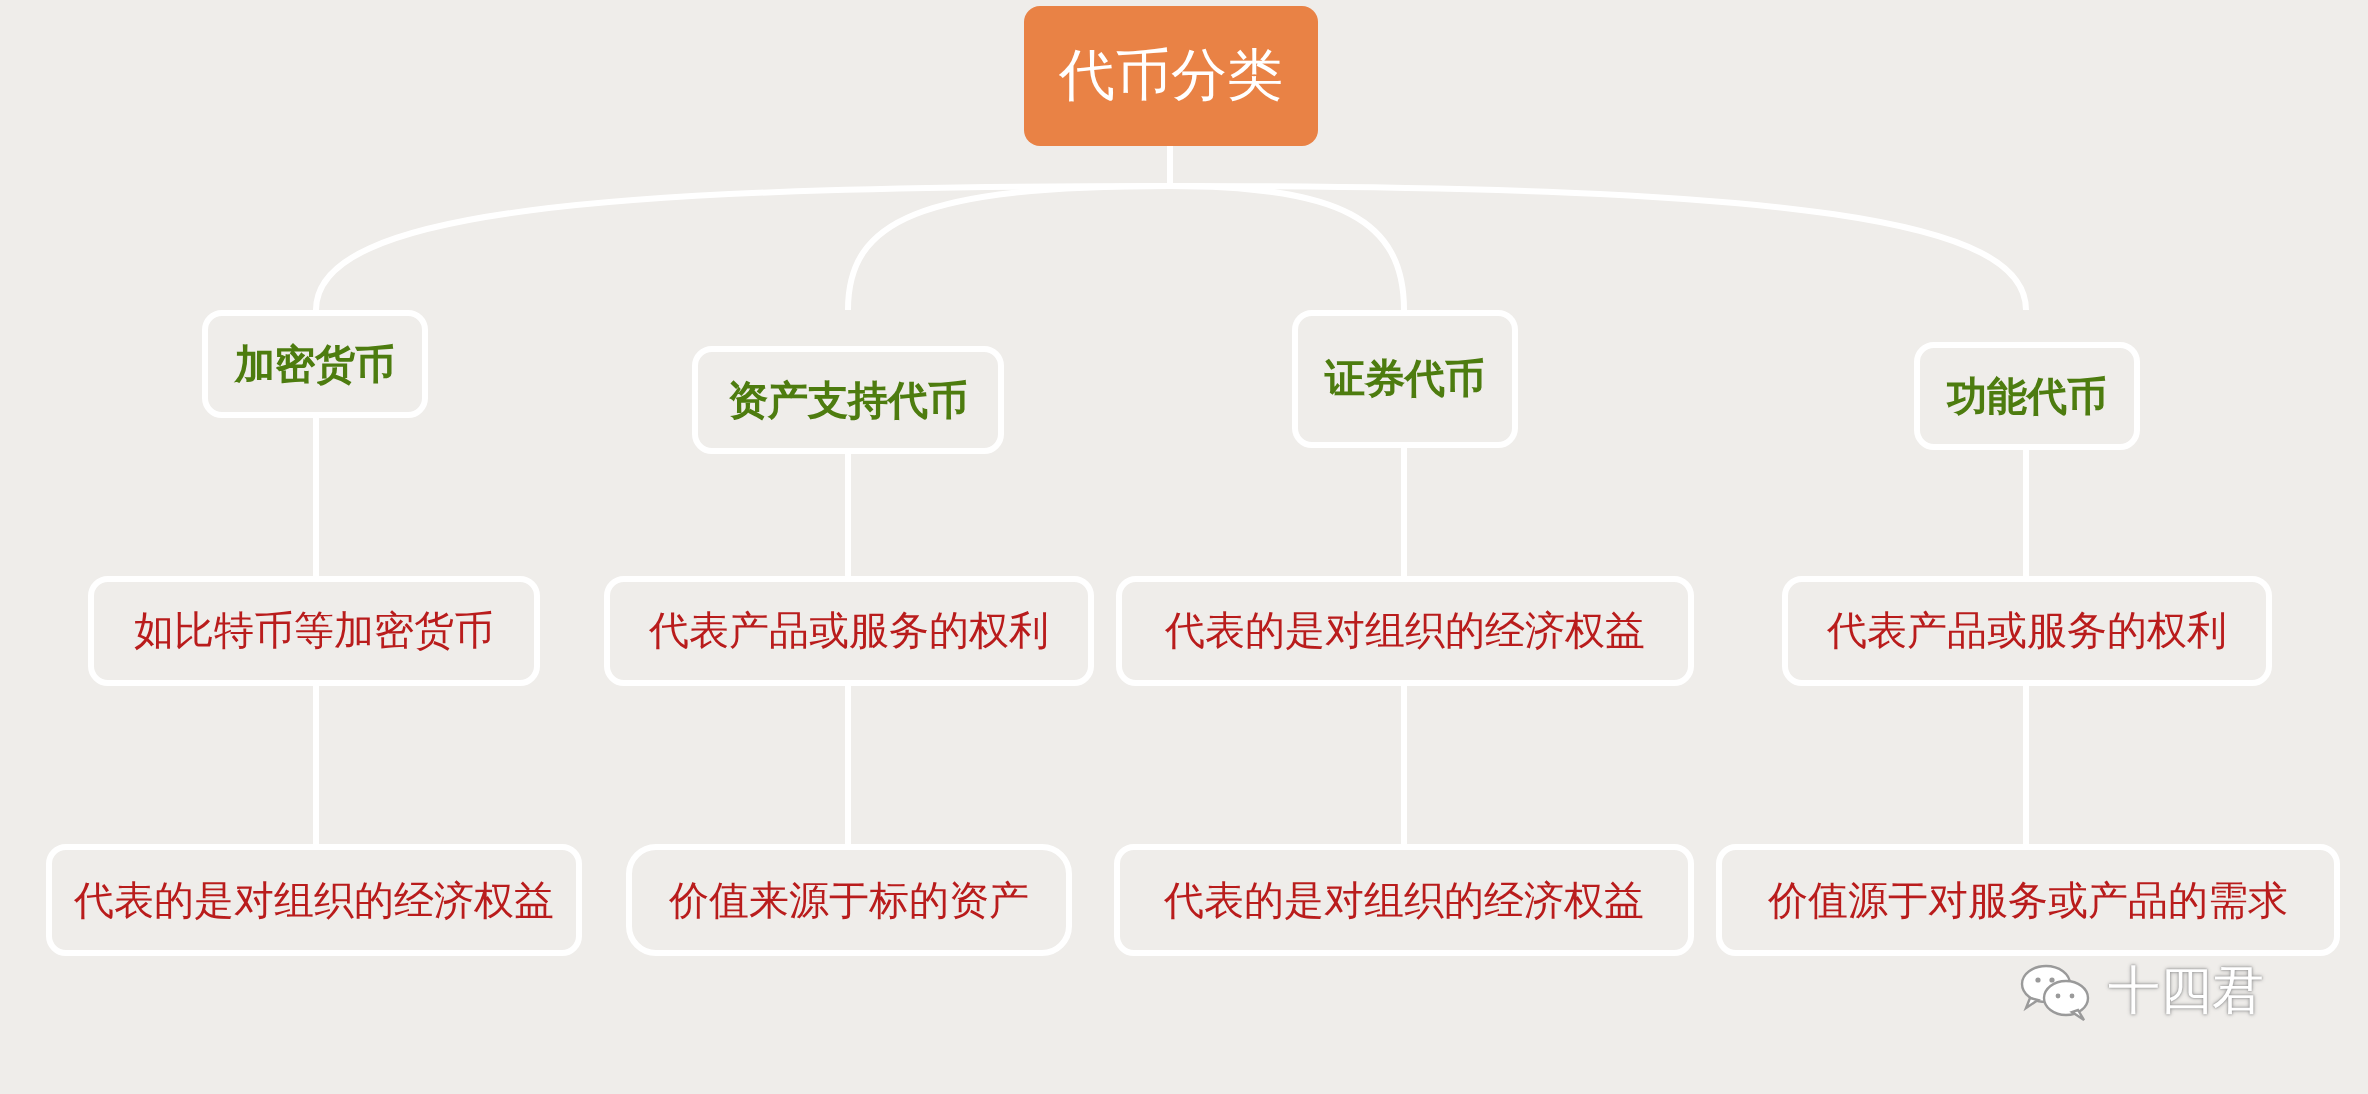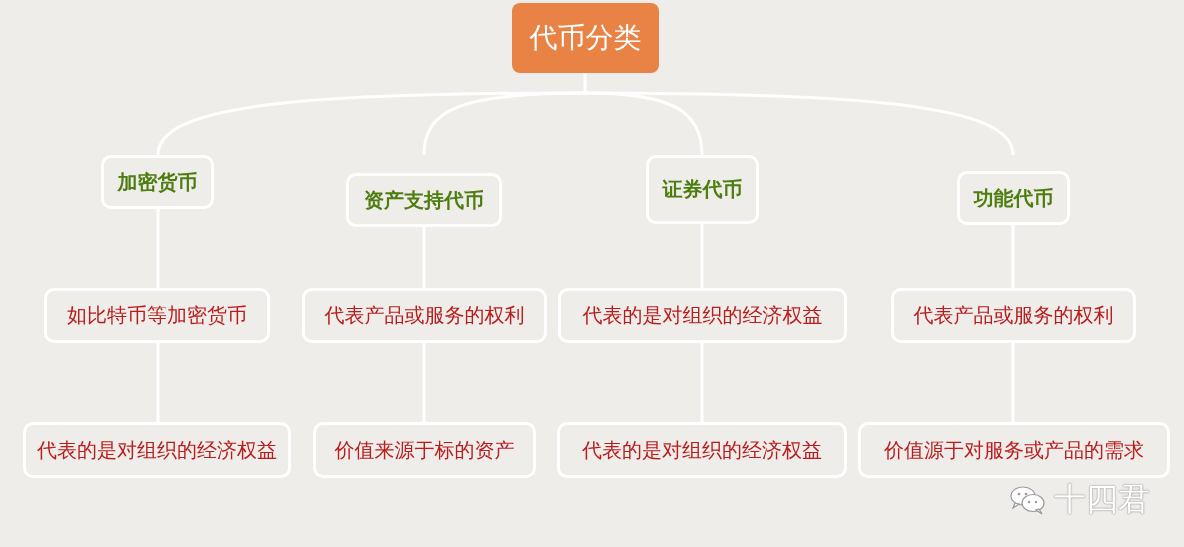--- a/index.html
+++ b/index.html
@@ -27,21 +27,21 @@
       border-radius: 8px;
       color: #ffffff;
       font-size: 28px;
     }
     .cat { font-size: 20px; font-weight: bold; color: #4d7c0f; }
     .leaf { font-size: 20px; }
     .watermark {
       position: absolute; left: 1008px; top: 478px;
       display: flex; align-items: center; gap: 6px;
       color: #ffffff;
-      font-size: 32px;
+      font-size: 26px;
       text-shadow: 0 0 2px #9a9a9a, 0 0 1px #777;
     }
     .wm-icon { width: 40px; height: 34px; }
   </style>
 </head>
 <body>
 
 <div class="canvas">
 
   <svg class="links" width="1184" height="547">
@@ -94,21 +94,21 @@
   <div class="node leaf" style="left:558px; top:288px; width:289px; height:55px;">
     <span>代表的是对组织的经济权益</span>
   </div>
   <div class="node leaf" style="left:891px; top:288px; width:245px; height:55px;">
     <span>代表产品或服务的权利</span>
   </div>
 
   <div class="node leaf" style="left:23px; top:422px; width:268px; height:56px;">
     <span>代表的是对组织的经济权益</span>
   </div>
-  <div class="node leaf" style="left:313px; top:422px; width:223px; height:56px;">
+  <div class="node leaf" style="left:313px; top:422px; width:223px; height:56px;border-radius:15px;">
     <span>价值来源于标的资产</span>
   </div>
   <div class="node leaf" style="left:557px; top:422px; width:290px; height:56px;">
     <span>代表的是对组织的经济权益</span>
   </div>
   <div class="node leaf" style="left:858px; top:422px; width:312px; height:56px;">
     <span>价值源于对服务或产品的需求</span>
   </div>
 
   <div class="watermark">

